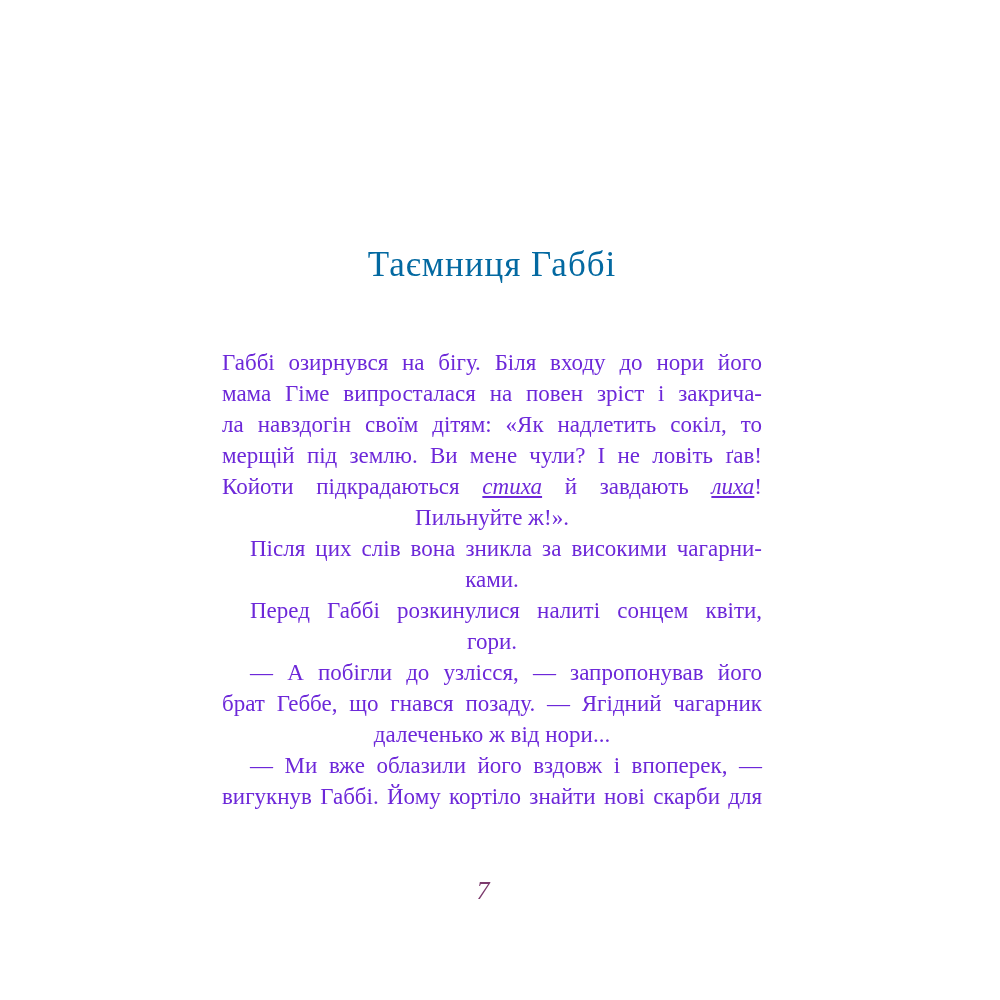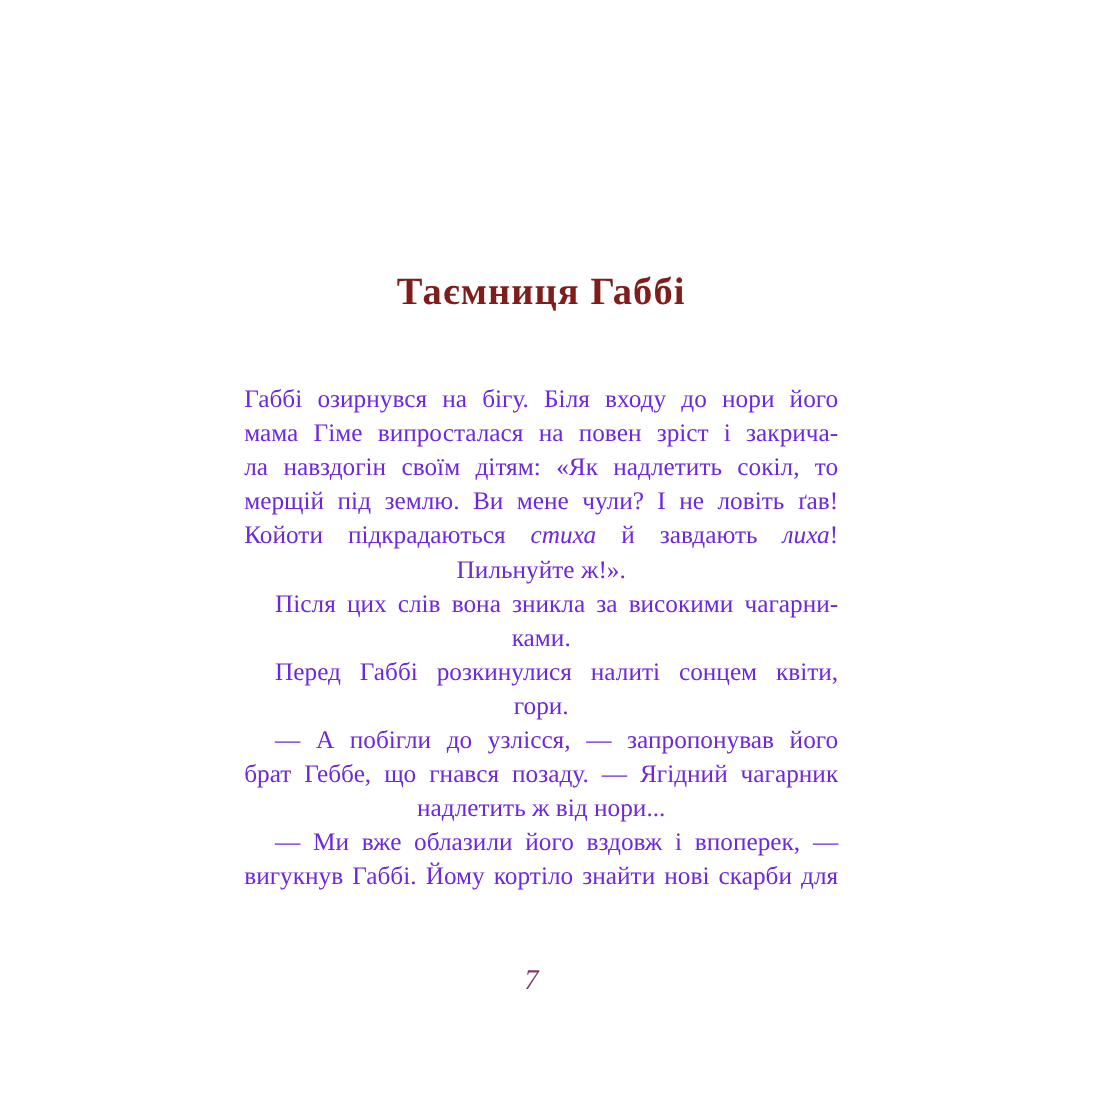--- a/index.html
+++ b/index.html
@@ -20,25 +20,25 @@
     background: #ffffff;
   }
   .chapter-title {
     position: absolute;
     top: 246px;
     left: 222px;
     width: 540px;
     margin: 0;
     text-align: center;
     font-family: "Liberation Serif", "DejaVu Serif", serif;
-    font-weight: bold;
+    font-weight: normal;
     font-size: 35px;
     line-height: 1.1;
     letter-spacing: 1px;
-    color: #7f1d1d;
+    color: #0369a1;
   }
   .text-block {
     position: absolute;
     top: 347px;
     left: 222px;
     width: 540px;
     font-size: 23px;
     line-height: 31px;
     color: #6d28d9;
   }
@@ -47,20 +47,21 @@
   }
   .text-line.justified {
     text-align: justify;
     text-align-last: justify;
   }
   .text-line.indented {
     padding-left: 28px;
   }
   .text-line .italic {
     font-style: italic;
+    text-decoration: underline;
   }
   .page-number {
     position: absolute;
     top: 876px;
     left: 213px;
     width: 540px;
     text-align: center;
     font-size: 26px;
     font-style: italic;
     color: #7c3a6d;
@@ -78,19 +79,19 @@
       <div class="text-line justified"><span>ла навздогін своїм дітям: «Як надлетить сокіл, то</span></div>
       <div class="text-line justified"><span>мерщій під землю. Ви мене чули? І не ловіть ґав!</span></div>
       <div class="text-line justified"><span>Койоти підкрадаються </span><span class="italic">стиха</span><span> й завдають </span><span class="italic">лиха</span><span>!</span></div>
       <div class="text-line"><span>Пильнуйте ж!».</span></div>
       <div class="text-line justified indented"><span>Після цих слів вона зникла за високими чагарни-</span></div>
       <div class="text-line"><span>ками.</span></div>
       <div class="text-line justified indented"><span>Перед Габбі розкинулися налиті сонцем квіти,</span></div>
       <div class="text-line"><span>гори.</span></div>
       <div class="text-line justified indented"><span>— А побігли до узлісся, — запропонував його</span></div>
       <div class="text-line justified"><span>брат Геббе, що гнався позаду. — Ягідний чагарник</span></div>
-      <div class="text-line"><span>надлетить ж від нори...</span></div>
+      <div class="text-line"><span>далеченько ж від нори...</span></div>
       <div class="text-line justified indented"><span>— Ми вже облазили його вздовж і впоперек, —</span></div>
       <div class="text-line justified"><span>вигукнув Габбі. Йому кортіло знайти нові скарби для</span></div>
     </div>
 
   <div class="page-number">7</div>
 </div>
 
 </body></html>

